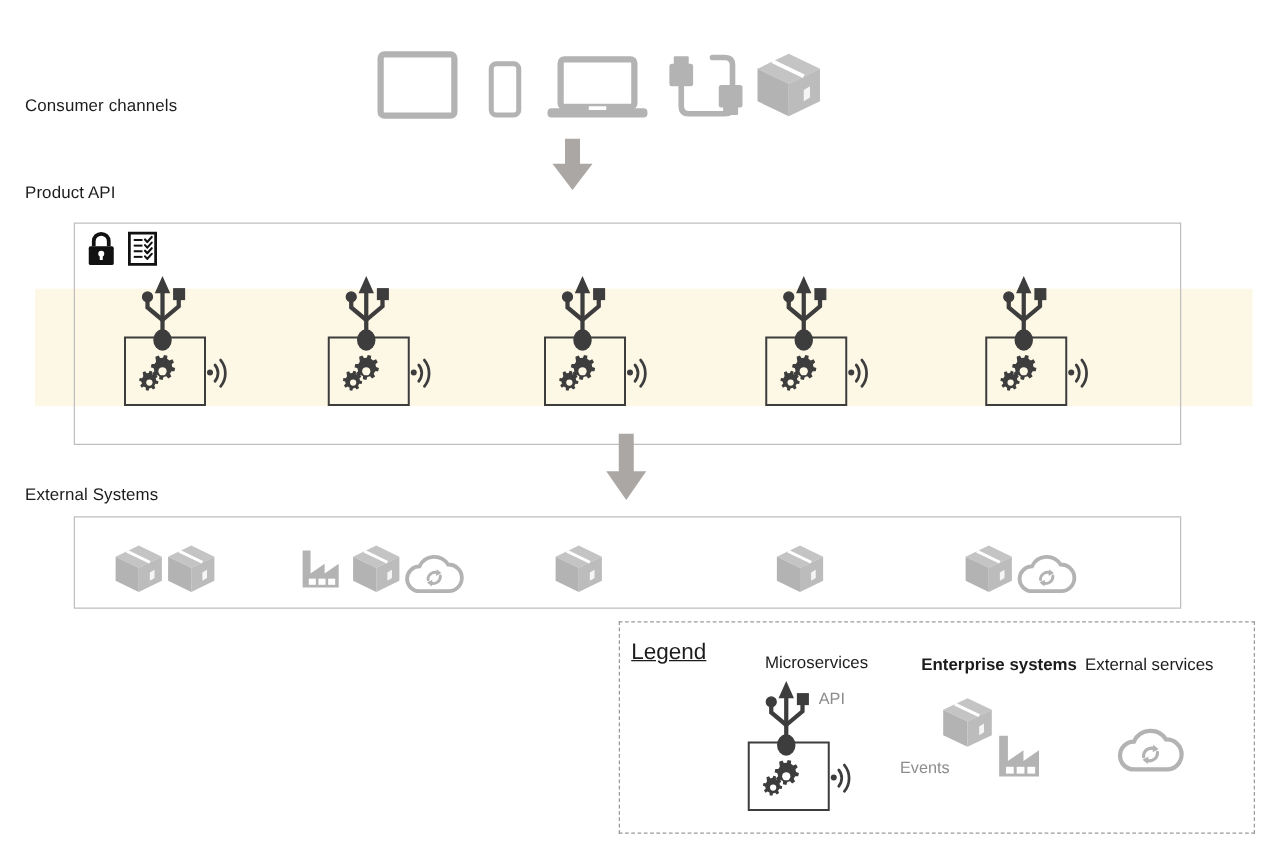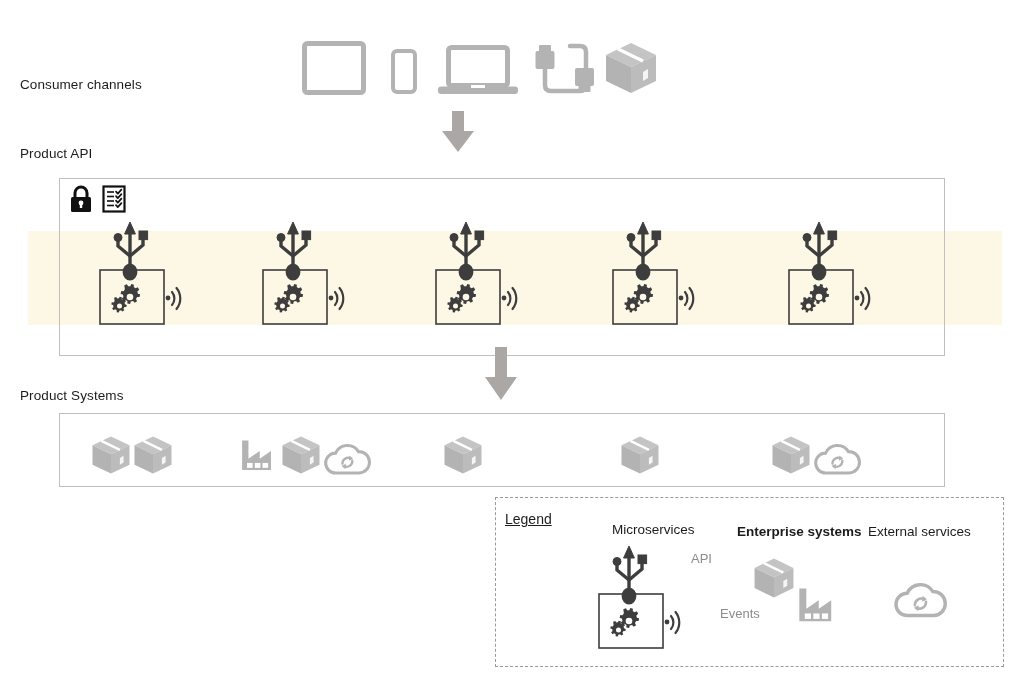--- a/index.html
+++ b/index.html
@@ -41,21 +41,21 @@
     background: #fdf7e6;
   }
 
   
   .legend-box {
     border: 1px dashed #9a9a9a;
     box-sizing: border-box;
     background: transparent;
   }
   .legend-title {
-    font-size: 14px;
+    font-size: 18px;
     color: #1c1c1c;
     text-decoration: underline;
     white-space: nowrap;
   }
   .legend-heading {
     font-size: 13.5px;
     color: #1c1c1c;
     white-space: nowrap;
   }
   .legend-sublabel {
@@ -292,21 +292,21 @@
       </g>
     </svg>
   </div>
 
   <div class="abs" style="left:484px; top:347px;">
     <svg width="34" height="54" viewBox="0 0 34 54">
       <path d="M11 0 L23 0 L23 30 L33 30 L17 53 L1 30 L11 30 Z" fill="#aaa7a4"></path>
     </svg>
   </div>
 
-  <div class="abs row-label" style="left:20px; top:388px;">Product Systems</div>
+  <div class="abs row-label" style="left:20px; top:388px;">External Systems</div>
 
   <div class="abs outline-box" style="left:59px; top:413px; width:886px; height:74px;"></div>
 
   <div class="abs" style="left:91px; top:434px;">
     <svg width="40" height="42" viewBox="0 0 54 54">
       <g fill="#b3b3b3">
         <path d="M27 2 L52 14 L27 26 L2 14 Z" opacity="0.78"></path>
         <path d="M2 14 L27 26 L27 52 L2 40 Z"></path>
         <path d="M52 14 L27 26 L27 52 L52 40 Z" opacity="0.88"></path>
       </g>
@@ -437,21 +437,21 @@
         <circle cx="21.5" cy="84" r="2.5" fill="#ffffff"></circle>
       </g>
       <g fill="none" stroke="#3d3d3d" stroke-width="2.2" stroke-linecap="round">
         <circle cx="70" cy="76" r="2.4" fill="#3d3d3d" stroke="none"></circle>
         <path d="M74 70 a10 10 0 0 1 0 13"></path>
         <path d="M78.5 66 a16.5 16.5 0 0 1 0 21"></path>
       </g>
     </svg>
   </div>
 
-  <div class="abs legend-sublabel" style="left:655px; top:551px;margin-left:36px;">API</div>
+  <div class="abs legend-sublabel" style="left:655px; top:551px;">API</div>
 
   <div class="abs legend-sublabel" style="left:684px; top:606px;margin-left:36px;">Events</div>
 
   <div class="abs" style="left:753px; top:556px;">
     <svg width="42" height="44" viewBox="0 0 54 54">
       <g fill="#b3b3b3">
         <path d="M27 2 L52 14 L27 26 L2 14 Z" opacity="0.78"></path>
         <path d="M2 14 L27 26 L27 52 L2 40 Z"></path>
         <path d="M52 14 L27 26 L27 52 L52 40 Z" opacity="0.88"></path>
       </g>

